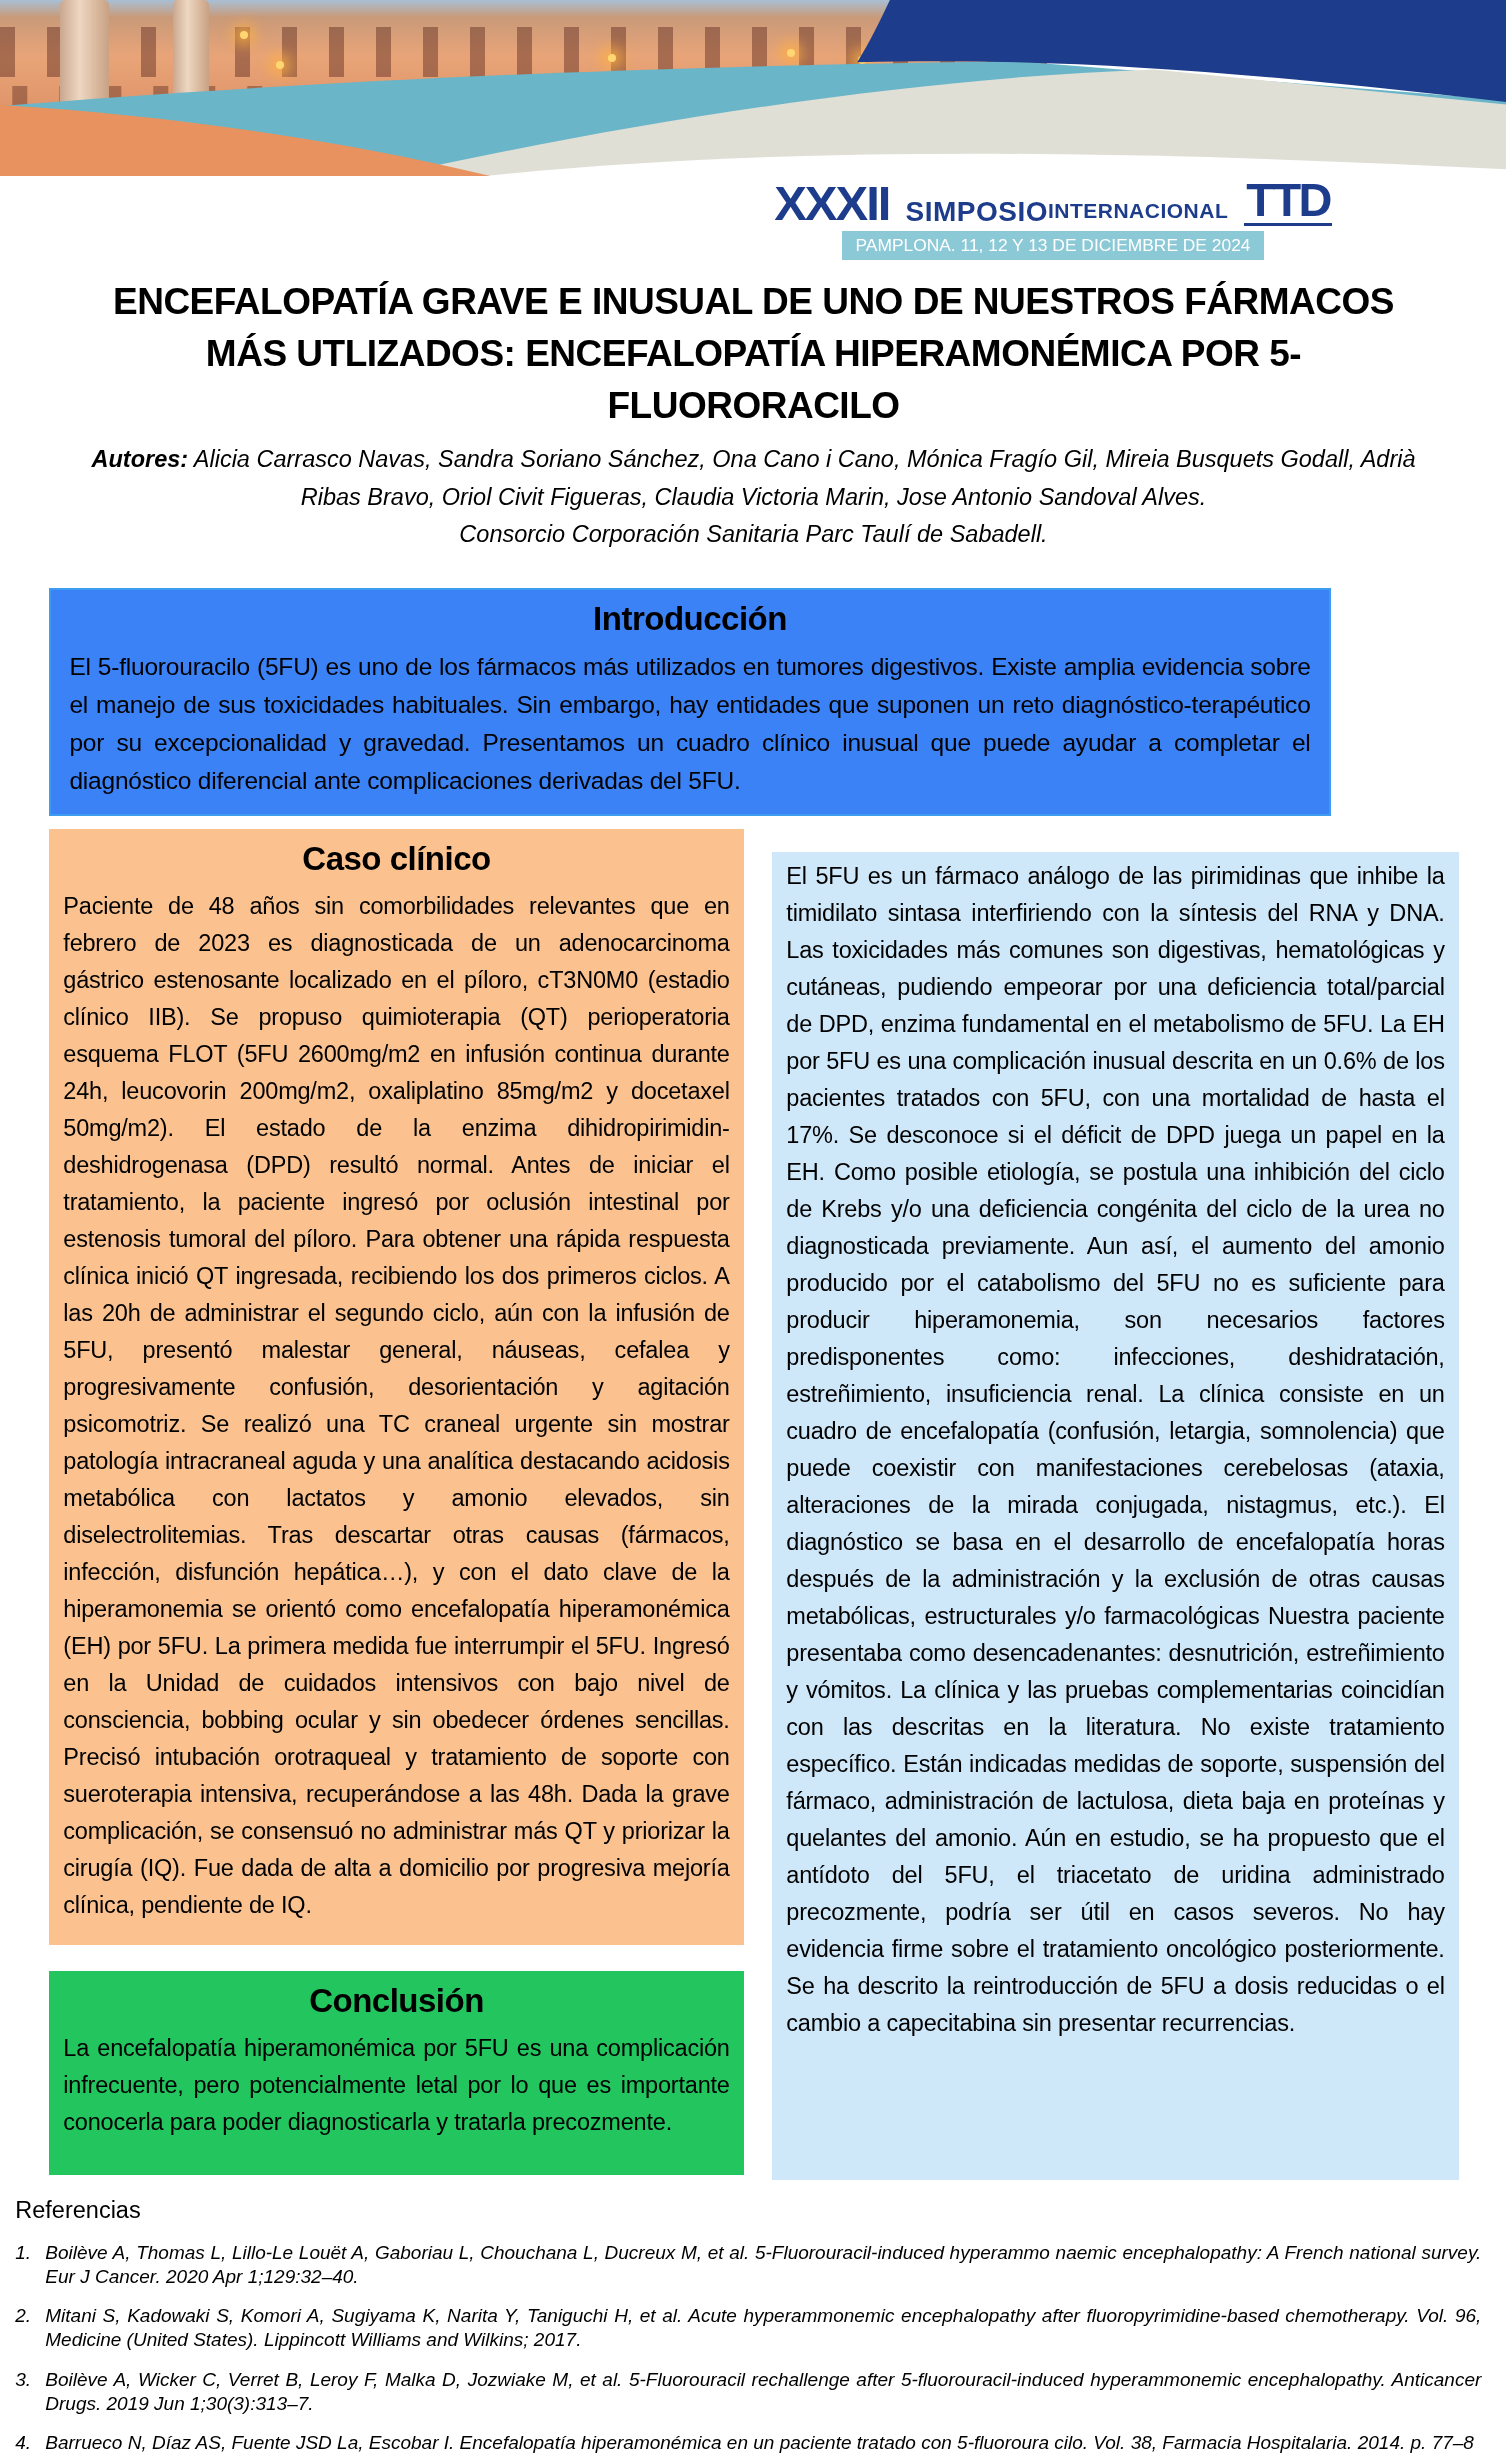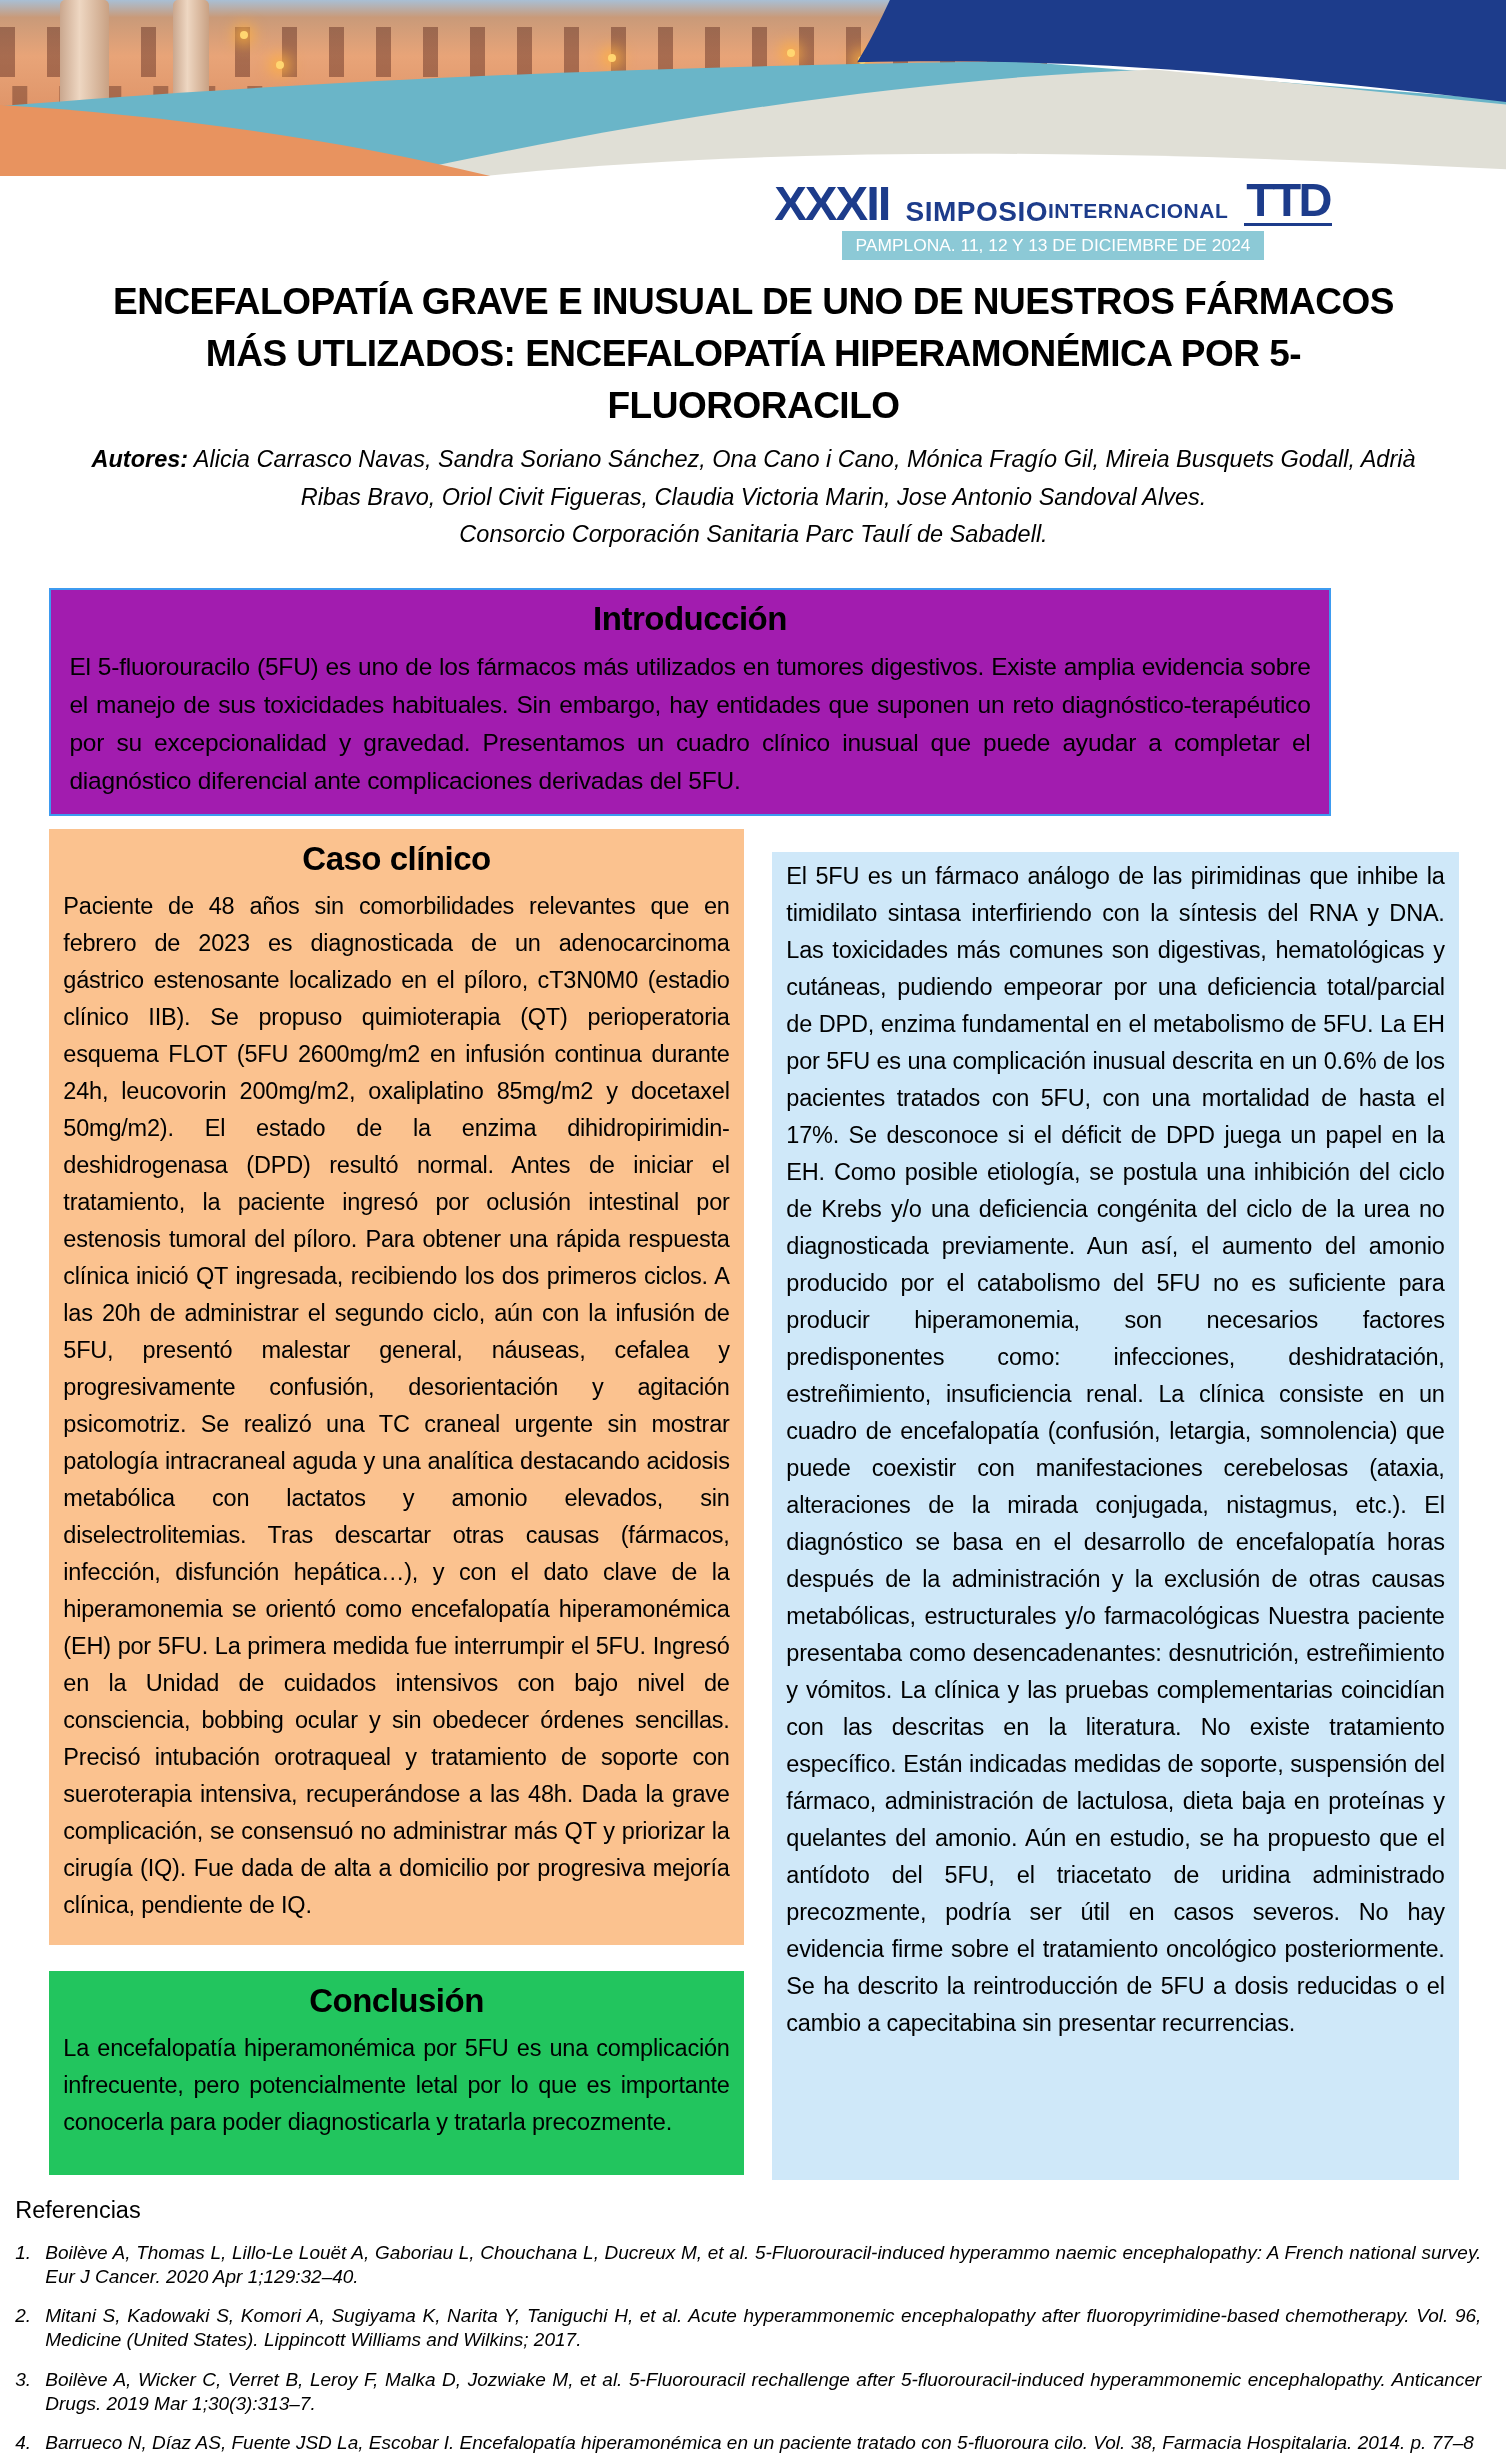--- a/index.html
+++ b/index.html
@@ -38,21 +38,21 @@
   
   .main-title{position:absolute;left:31px;top:276px;width:1445px;text-align:center;
     font-weight:700;font-size:37px;line-height:52px;letter-spacing:-0.5px;}
   .authors{position:absolute;left:72px;top:440px;width:1363px;text-align:center;
     font-style:italic;font-size:23.5px;line-height:38px;}
   .authors b{font-weight:700;}
   .affiliation{position:absolute;left:72px;top:516px;width:1363px;text-align:center;
     font-style:italic;font-size:23.5px;line-height:37px;}
   
   .intro-box{position:absolute;left:49px;top:588px;width:1282px;box-sizing:border-box;
-    border:2.6px solid #3d9bf0;background:#a21caf;padding:5.1px 18.4px 13.3px 18.4px;min-height:209px;}
+    border:2.6px solid #3d9bf0;background:#3b82f6;padding:5.1px 18.4px 13.3px 18.4px;min-height:209px;}
   .section-title{font-weight:700;font-size:33px;text-align:center;margin:5.1px 0 10.2px 0;letter-spacing:-0.5px;}
   .section-body{font-size:23.5px;line-height:37px;text-align:justify;letter-spacing:-0.2px;}
   .intro-box .section-body{font-size:24.5px;line-height:38px;}
   
   .panel{position:absolute;box-sizing:border-box;padding:6.1px 14.3px 12.3px 14.3px;}
   .panel-caso{left:49px;top:829px;width:695px;min-height:1116px;background:#fbc28f;}
   .panel-conclusion{left:49px;top:1971px;width:695px;min-height:204px;background:#22c55e;}
   .panel-discusion{left:772px;top:852px;width:687px;min-height:1328px;background:#cfe8f9;}
   
   .refs-title{position:absolute;left:15.3px;top:2197px;font-size:23.5px;font-weight:400;}
@@ -131,20 +131,20 @@
   <div class="ref-item">
     <span class="ref-num">1.</span>
     <span class="ref-text">Boilève A, Thomas L, Lillo-Le Louët A, Gaboriau L, Chouchana L, Ducreux M, et al. 5-Fluorouracil-induced hyperammo naemic encephalopathy: A French national survey. Eur J Cancer. 2020 Apr 1;129:32–40.</span>
   </div>
   <div class="ref-item">
     <span class="ref-num">2.</span>
     <span class="ref-text">Mitani S, Kadowaki S, Komori A, Sugiyama K, Narita Y, Taniguchi H, et al. Acute hyperammonemic encephalopathy after fluoropyrimidine-based chemotherapy. Vol. 96, Medicine (United States). Lippincott Williams and Wilkins; 2017.</span>
   </div>
   <div class="ref-item">
     <span class="ref-num">3.</span>
-    <span class="ref-text">Boilève A, Wicker C, Verret B, Leroy F, Malka D, Jozwiake M, et al. 5-Fluorouracil rechallenge after 5-fluorouracil-induced hyperammonemic encephalopathy. Anticancer Drugs. 2019 Mar 1;30(3):313–7.</span>
+    <span class="ref-text">Boilève A, Wicker C, Verret B, Leroy F, Malka D, Jozwiake M, et al. 5-Fluorouracil rechallenge after 5-fluorouracil-induced hyperammonemic encephalopathy. Anticancer Drugs. 2019 Jun 1;30(3):313–7.</span>
   </div>
   <div class="ref-item">
     <span class="ref-num">4.</span>
     <span class="ref-text">Barrueco N, Díaz AS, Fuente JSD La, Escobar I. Encefalopatía hiperamonémica en un paciente tratado con 5-fluoroura cilo. Vol. 38, Farmacia Hospitalaria. 2014. p. 77–8</span>
   </div>
 </div>
 
 
 </body></html>

